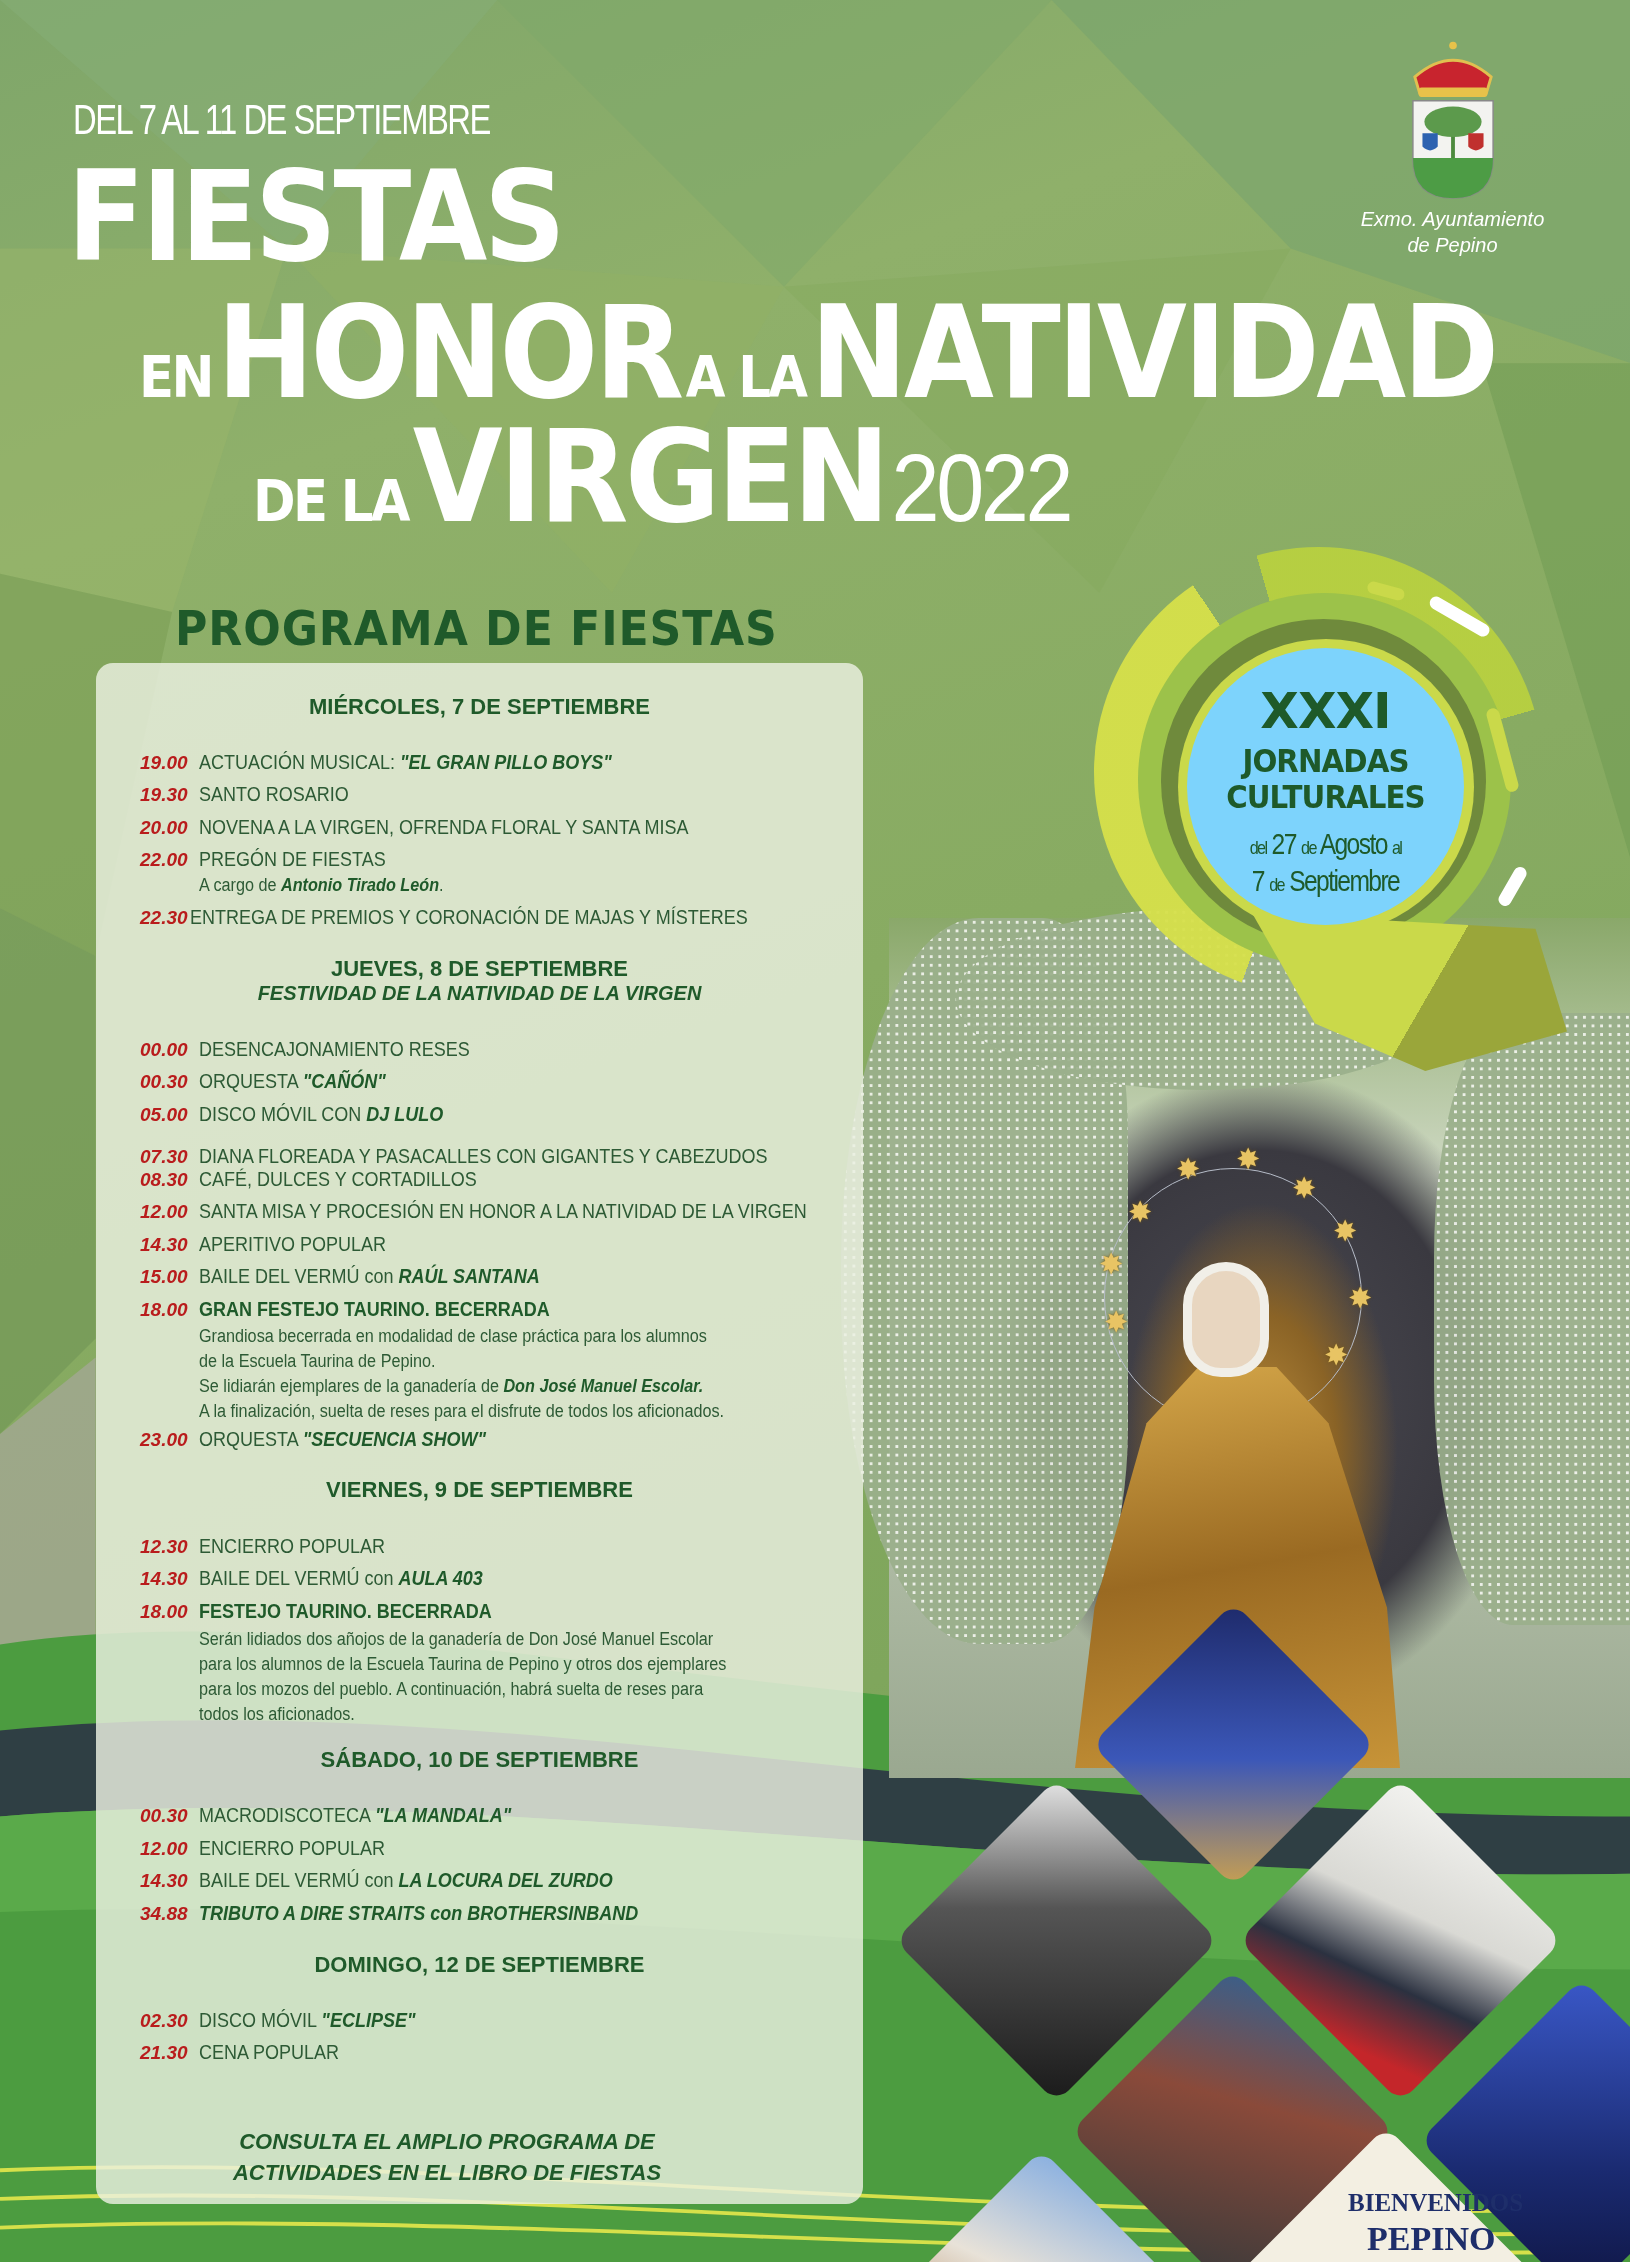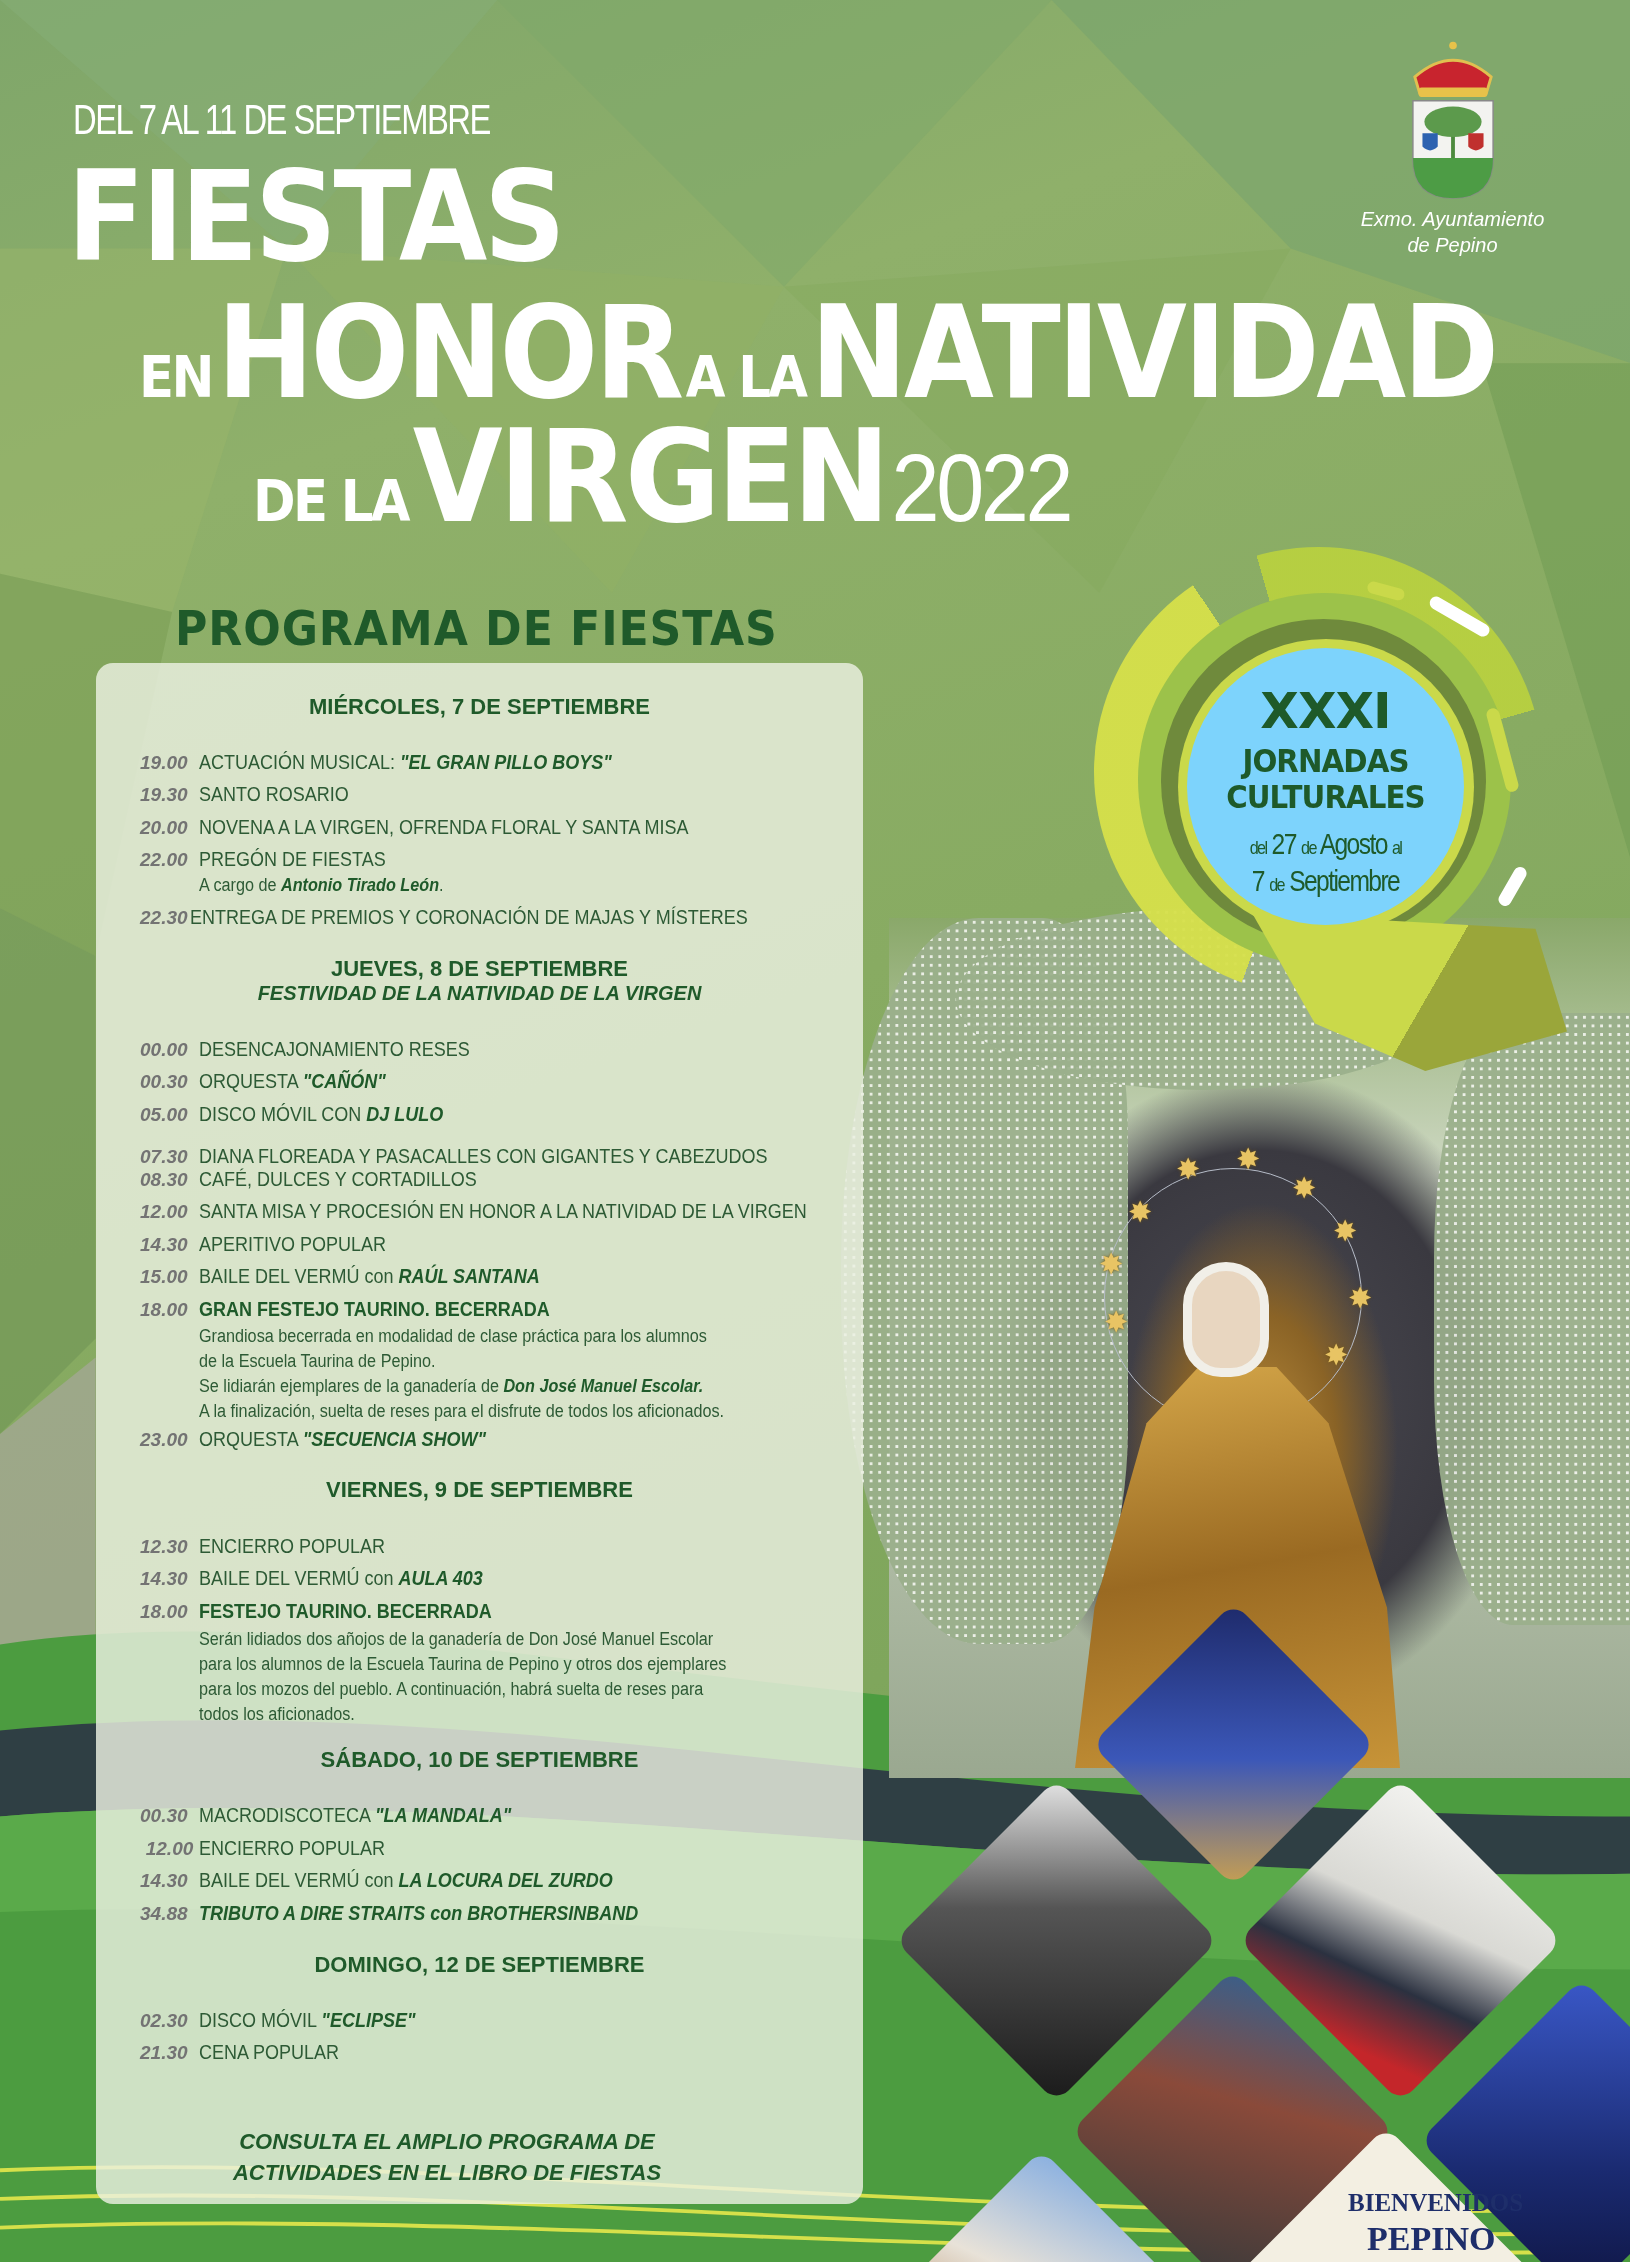--- a/index.html
+++ b/index.html
@@ -46,21 +46,21 @@
   .panel-inner { position: absolute; left: 96px; top: 663px; width: 767px; }
   .day-h {
     position: absolute; width: 767px; text-align: center;
     color: #1f5a2a; font-weight: bold; font-size: 22px;
   }
   .day-sub {
     position: absolute; width: 767px; text-align: center;
     color: #1f5a2a; font-weight: bold; font-style: italic; font-size: 20px;
   }
   .ev { position: absolute; left: 44px; color: #2d5a35; font-size: 20px; white-space: nowrap; }
-  .ev .tm { display: inline-block; width: 59px; font-weight: bold; font-style: italic; color: #737373; font-size: 19px; }
+  .ev .tm { display: inline-block; width: 59px; font-weight: bold; font-style: italic; color: #b91c1c; font-size: 19px; }
   .ev .tx { transform: scaleX(0.9); display: inline-block; transform-origin: left center; }
   .ev b, .ev .hl { font-weight: bold; font-style: italic; color: #1f5a2a; }
   .ev .strong { font-weight: bold; color: #1f5a2a; font-style: normal; }
   .desc { position: absolute; left: 103px; color: #2d5a35; font-size: 18px; line-height: 25px; white-space: nowrap; transform: scaleX(0.9); transform-origin: left top; }
   .desc b { font-weight: bold; font-style: italic; color: #1f5a2a; }
   .footer-note {
     position: absolute; left: 0; width: 702px; text-align: center; top: 1541px;
     color: #1f5a2a; font-weight: bold; font-style: italic; font-size: 22px; line-height: 31px;
   }
 
@@ -262,21 +262,21 @@
   <div class="ev" style="top:937px;"><span class="tm">18.00</span><span class="tx strong">FESTEJO TAURINO. BECERRADA</span></div>
   <div class="desc" style="top:964px;">
     <div>Serán lidiados dos añojos de la ganadería de Don José Manuel Escolar</div>
     <div>para  los alumnos de la Escuela Taurina de Pepino y otros dos ejemplares</div>
     <div>para  los mozos del pueblo. A continuación, habrá suelta de reses para</div>
     <div>todos los  aficionados.</div>
   </div>
 
   <div class="day-h" style="top:1084px;">SÁBADO, 10 DE SEPTIEMBRE</div>
   <div class="ev" style="top:1141px;"><span class="tm">00.30</span><span class="tx"><span>MACRODISCOTECA </span><span class="hl">"LA MANDALA"</span></span></div>
-  <div class="ev" style="top:1174px;text-align:center;"><span class="tm">12.00</span><span class="tx">ENCIERRO POPULAR</span></div>
+  <div class="ev" style="top:1174px;"><span class="tm">12.00</span><span class="tx">ENCIERRO POPULAR</span></div>
   <div class="ev" style="top:1206px;"><span class="tm">14.30</span><span class="tx"><span>BAILE DEL VERMÚ con </span><span class="hl">LA LOCURA DEL ZURDO</span></span></div>
   <div class="ev" style="top:1239px;"><span class="tm">34.88</span><span class="tx"><span class="hl">TRIBUTO A DIRE STRAITS</span><span class="hl"> con </span><span class="hl">BROTHERSINBAND</span></span></div>
 
   <div class="day-h" style="top:1289px;">DOMINGO, 12 DE SEPTIEMBRE</div>
   <div class="ev" style="top:1346px;"><span class="tm">02.30</span><span class="tx"><span>DISCO MÓVIL </span><span class="hl">"ECLIPSE"</span></span></div>
   <div class="ev" style="top:1378px;"><span class="tm">21.30</span><span class="tx">CENA POPULAR</span></div>
 
   <div class="footer-note" style="top:1463px;">
     <div>CONSULTA EL AMPLIO PROGRAMA DE</div>
     <div>ACTIVIDADES EN EL LIBRO DE FIESTAS</div>

